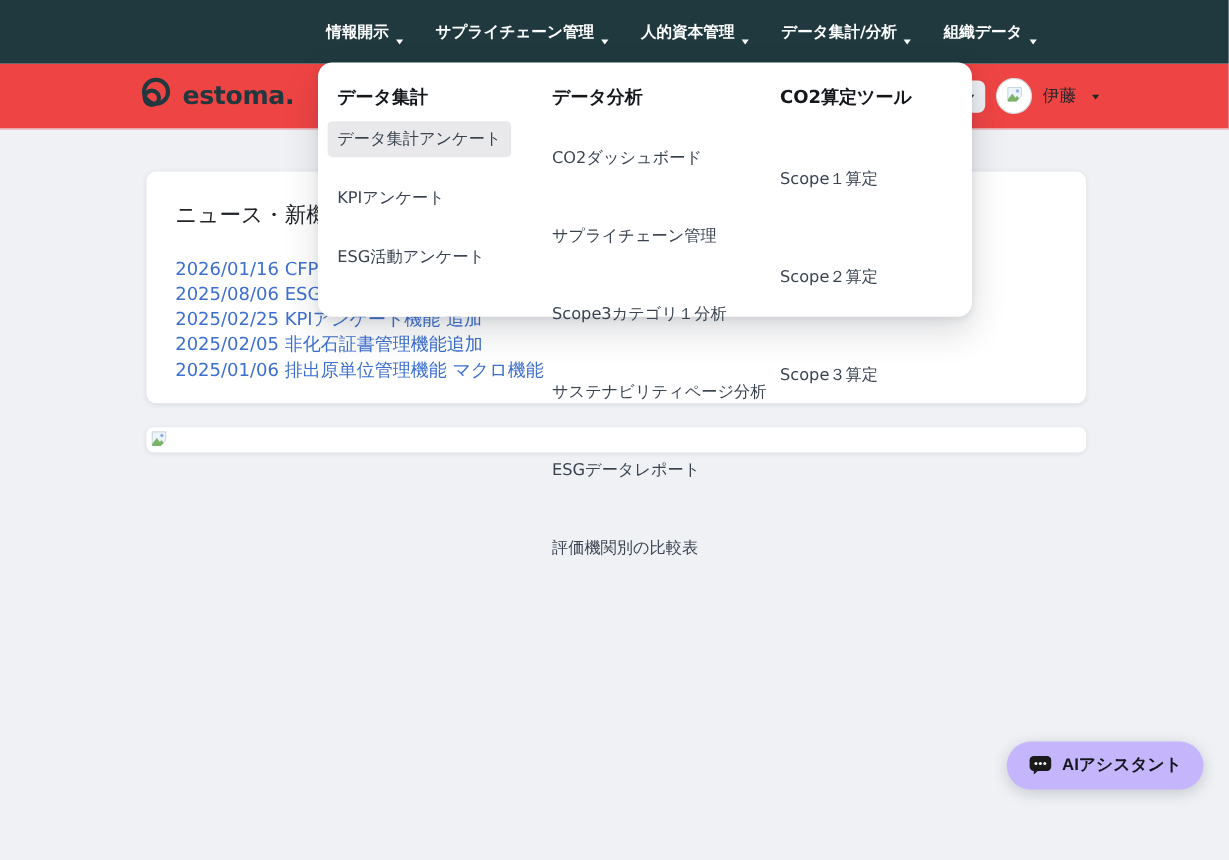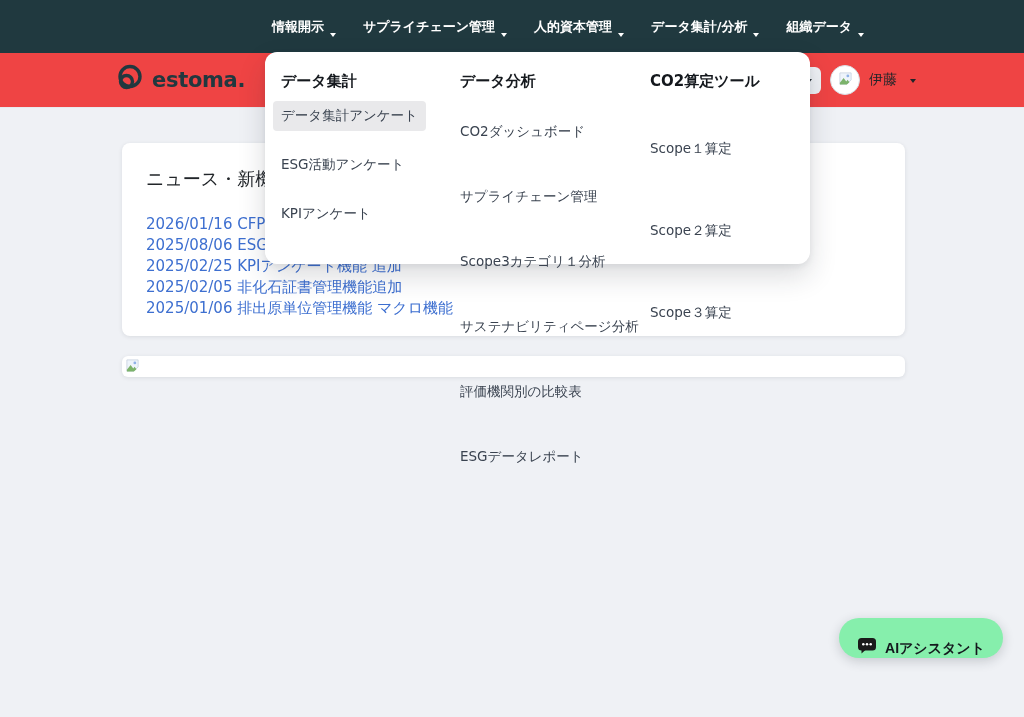--- a/index.html
+++ b/index.html
@@ -46,21 +46,21 @@
   .main{position:absolute;top:108px;left:0;width:1024px;z-index:5;}
   .card{background:#ffffff;border-radius:8px;box-shadow:0 1px 4px rgba(30,40,50,.10);}
   .news-card{margin:35px 0 0 122px;width:783px;padding:24px 24px 17px 24px;overflow:hidden;}
   .news-title{font-size:18px;font-weight:400;color:var(--ink);margin-bottom:23px;white-space:nowrap;}
   .news-list{display:block;}
   .news-link{display:block;font-size:15px;line-height:21px;color:var(--link-blue);text-decoration:none;white-space:nowrap;cursor:pointer;}
 
   .banner-card{margin:20px 0 0 122px;width:783px;height:21px;border-radius:6px;padding:2px 3px;overflow:hidden;}
 
   
-  .ai-button{position:absolute;right:21px;bottom:59px;height:40px;padding:0 18px;background:#86efac;border:none;border-radius:20px;box-shadow:0 3px 12px rgba(30,40,50,.20);display:flex;align-items:flex-end;gap:8px;cursor:pointer;z-index:50;}
+  .ai-button{position:absolute;right:21px;bottom:59px;height:40px;padding:0 18px;background:#c4b5fd;border:none;border-radius:20px;box-shadow:0 3px 12px rgba(30,40,50,.20);display:flex;align-items:center;gap:8px;cursor:pointer;z-index:50;}
   .ai-label{font-size:14px;font-weight:700;color:#14181d;white-space:nowrap;}
 </style>
 </head>
 <body>
 
 <nav class="navbar">
   <div class="nav-items" id="nav-items">
       <a class="nav-item">
         <span>情報開示</span>
         <span class="caret"></span>
@@ -112,31 +112,31 @@
       <span class="user-name">伊藤</span>
       <span class="caret"></span>
     </div>
   </div>
 </header>
 
 <div class="dropdown" id="dropdown">
     <div class="menu-col">
       <div class="menu-col-title">データ集計</div>
       <a class="menu-item active">データ集計アンケート</a>
+      <a class="menu-item">KPIアンケート</a>
       <a class="menu-item">ESG活動アンケート</a>
-      <a class="menu-item">KPIアンケート</a>
     </div>
     <div class="menu-col">
       <div class="menu-col-title">データ分析</div>
       <a class="menu-item">CO2ダッシュボード</a>
       <a class="menu-item">サプライチェーン管理</a>
       <a class="menu-item">Scope3カテゴリ１分析</a>
       <a class="menu-item">サステナビリティページ分析</a>
+      <a class="menu-item">ESGデータレポート</a>
       <a class="menu-item">評価機関別の比較表</a>
-      <a class="menu-item">ESGデータレポート</a>
     </div>
     <div class="menu-col">
       <div class="menu-col-title">CO2算定ツール</div>
       <a class="menu-item">Scope１算定</a>
       <a class="menu-item">Scope２算定</a>
       <a class="menu-item">Scope３算定</a>
     </div>
   </div>
 
 <main class="main">

